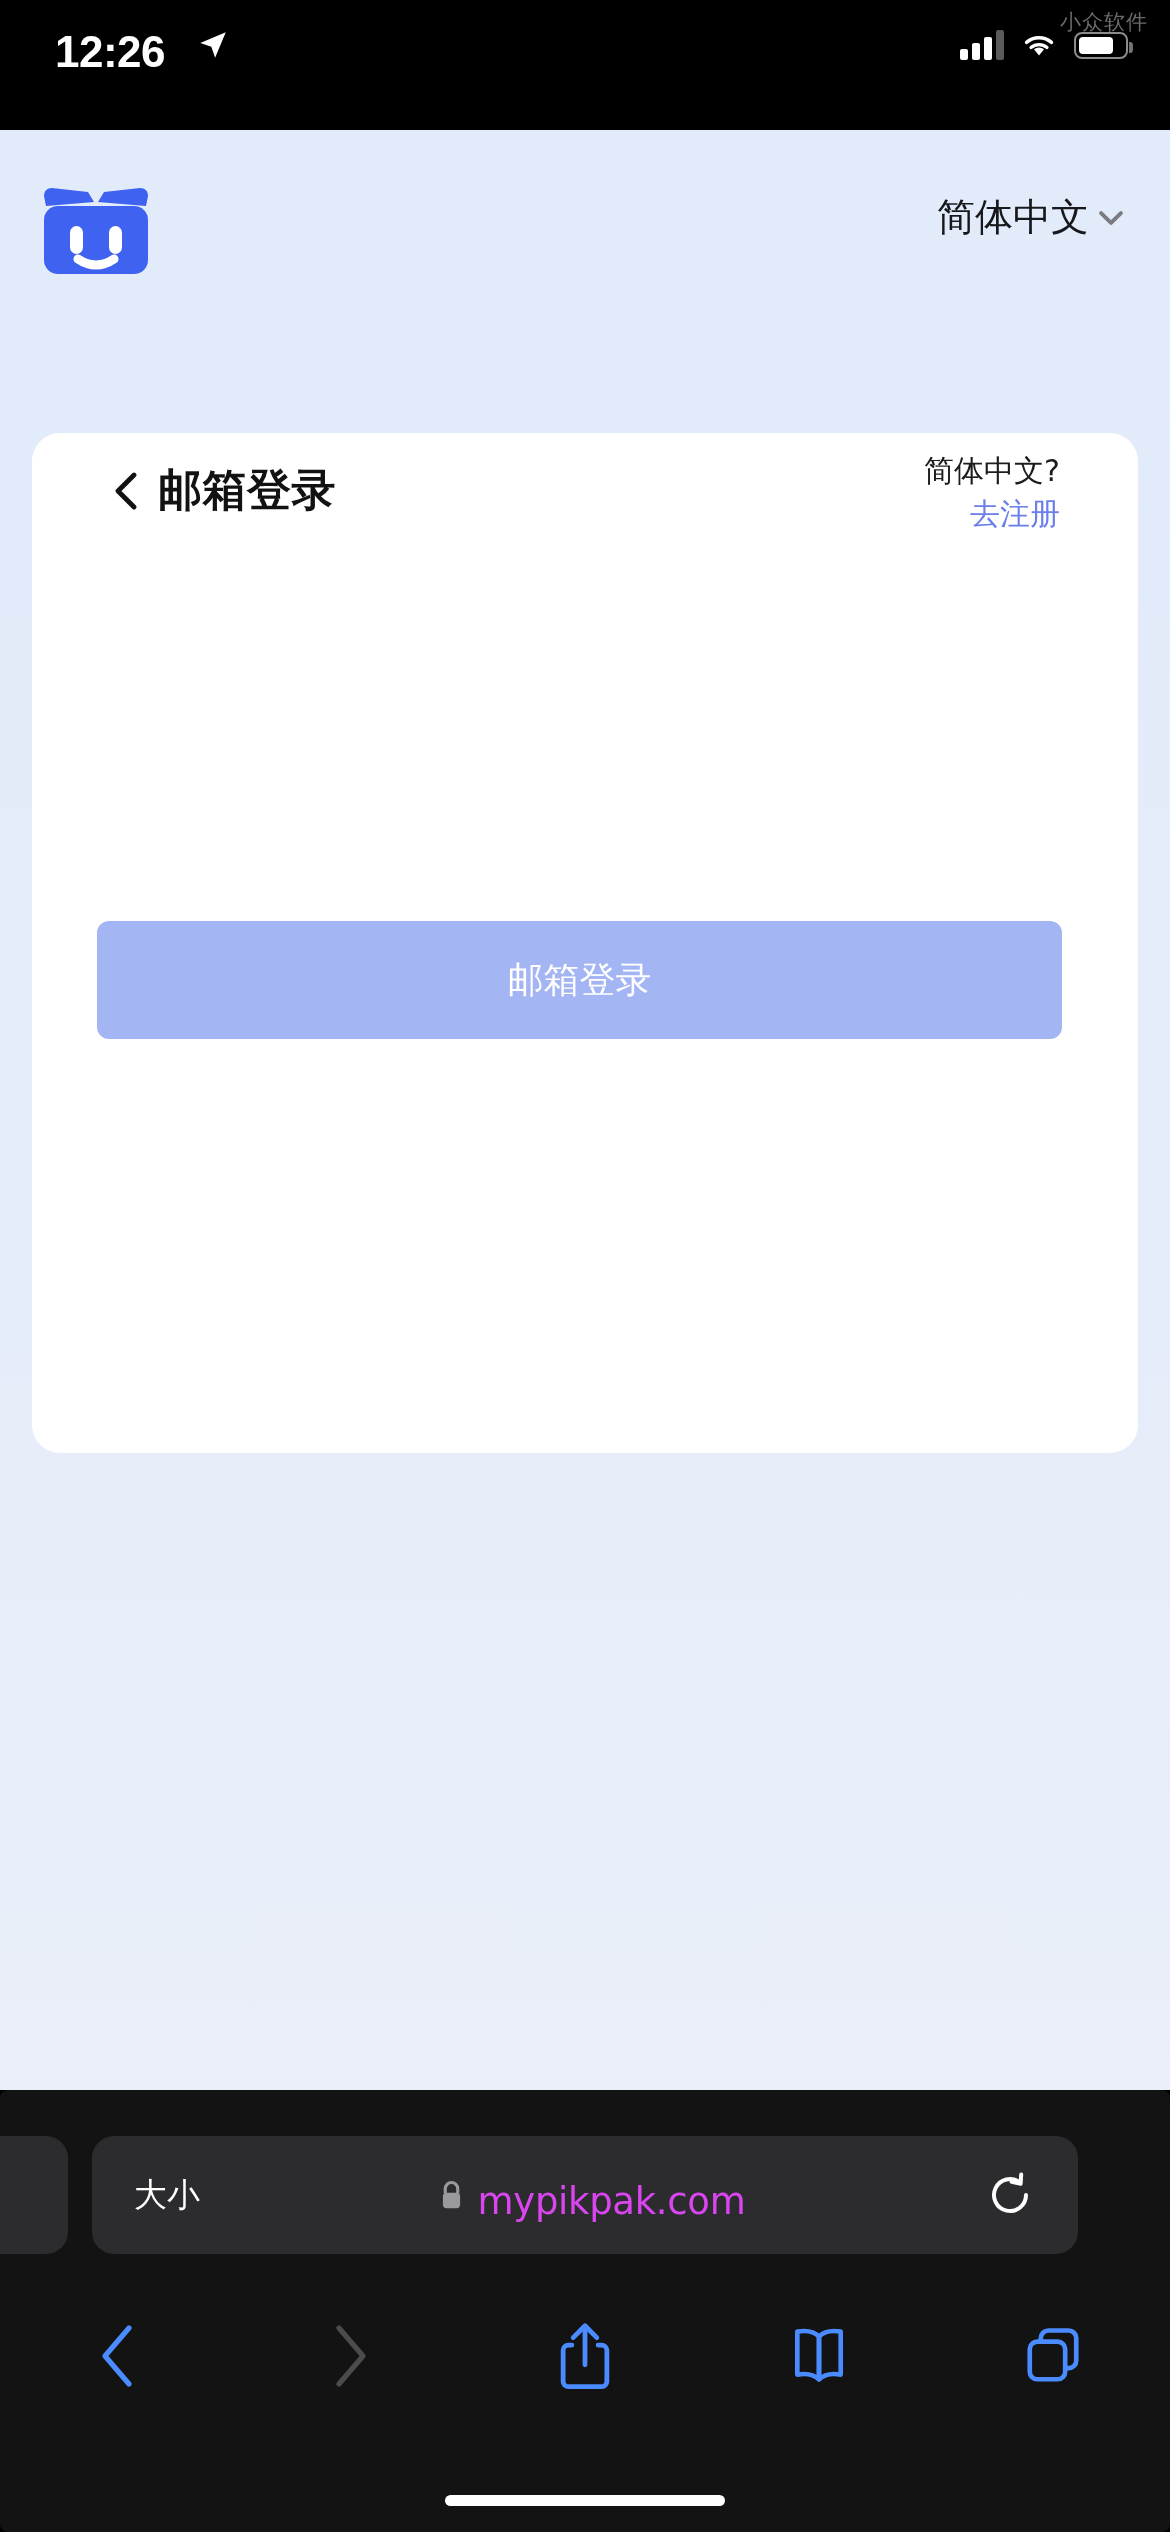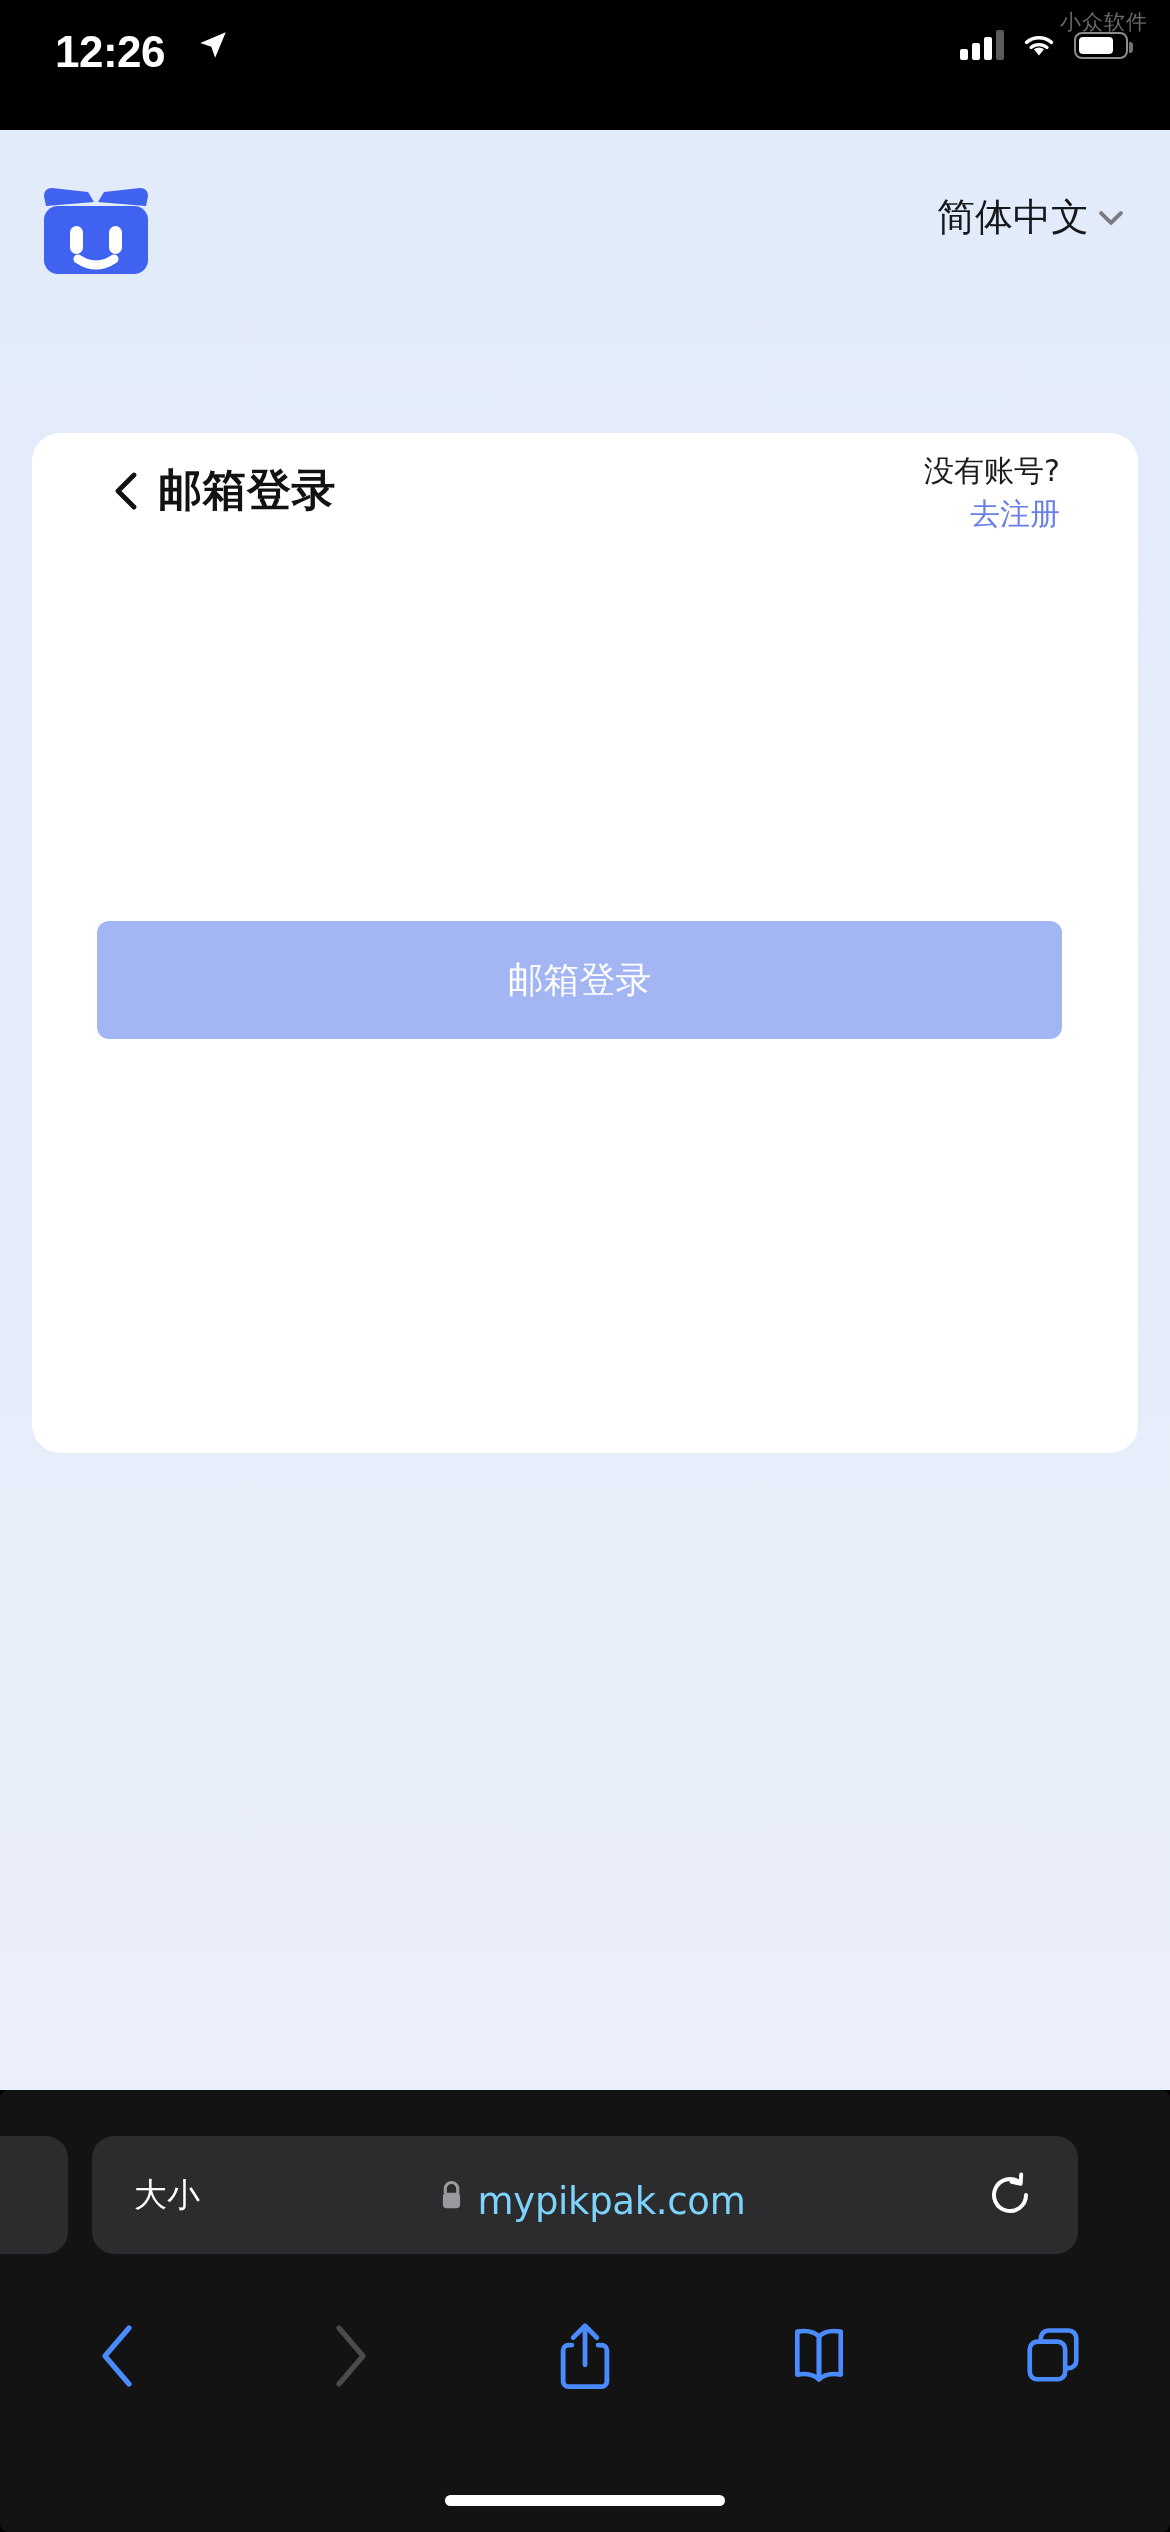--- a/index.html
+++ b/index.html
@@ -144,21 +144,21 @@
   #text-size-btn {
     width:150px; text-align:center; color:#fff; font-size:33px;
     background:transparent; border:0; cursor:pointer;
     font-family:"DejaVu Sans",sans-serif;
   }
   #url-center {
     flex:1; display:flex; align-items:center; justify-content:center; gap:14px;
   }
   #lock-icon { display:block; width:25px; height:32px; }
   #url-text {
-    color:#7dd3fc; font-size:37px; letter-spacing:-0.3px;
+    color:#d946ef; font-size:37px; letter-spacing:-0.3px;
     font-family:"DejaVu Sans",sans-serif;
     margin-top:12px;
   }
   #reload-btn {
     width:136px; background:transparent; border:0; cursor:pointer;
     display:flex; align-items:center; justify-content:center;
   }
   #reload-btn svg { width:48px; height:48px; }
 
   #toolbar {
@@ -229,21 +229,21 @@
     <div id="card">
 
       <div id="card-head">
         <div id="title-row">
           <svg id="back-chevron" viewBox="0 0 12 20">
             <path d="M10 2 2 10 10 18" stroke="#111" stroke-width="2.4" fill="none" stroke-linecap="round" stroke-linejoin="round"></path>
           </svg>
           <span id="page-title">邮箱登录</span>
         </div>
         <div id="signup-block">
-          <div id="signup-q">没有账号?</div>
+          <div id="signup-q">简体中文?</div>
           <div id="signup-link">去注册</div>
         </div>
       </div>
 
 
 
       <button id="submit-btn">邮箱登录</button>
     </div>
   </div>
 

